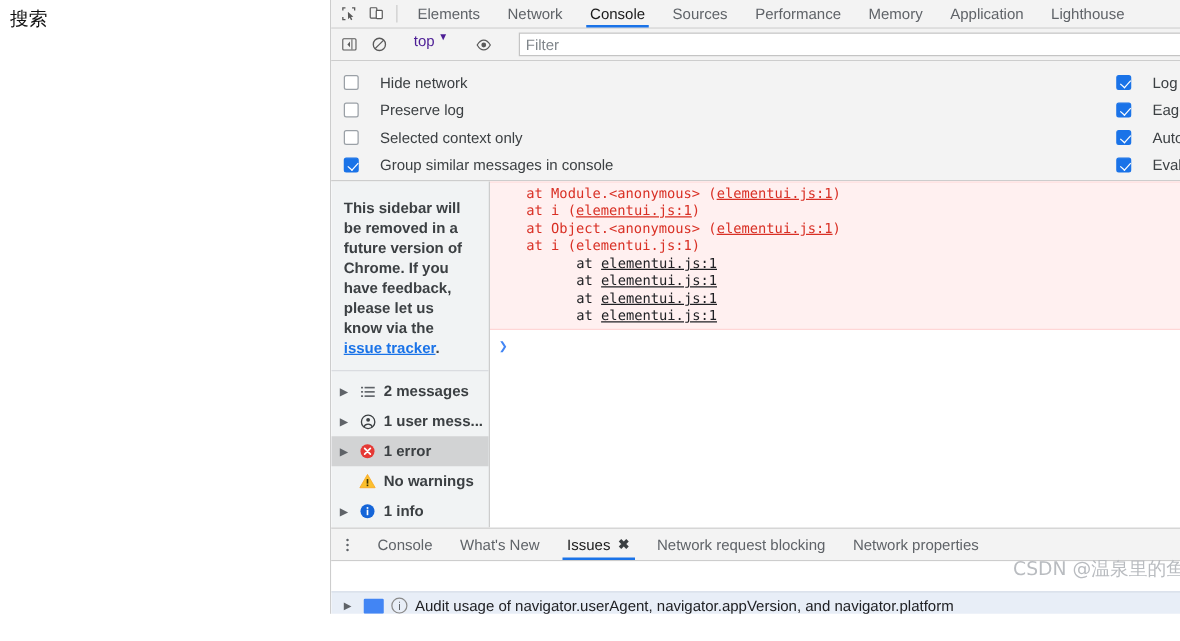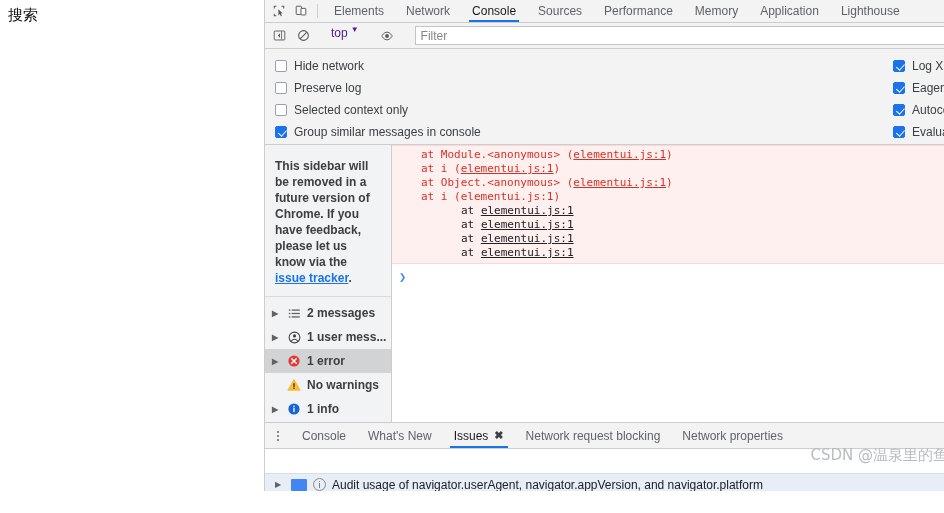--- a/index.html
+++ b/index.html
@@ -99,21 +99,21 @@
     position: relative;
     padding: 6px 0 0 0;
   }
   .settings-col {
     position: absolute; top: 6px;
     display: flex; flex-direction: column;
   }
   .settings-col.left { left: 10px; }
   .settings-col.right { left: 628px; }
   .cb-row {
-    display: flex; align-items: center; gap: 7px;
+    display: flex; align-items: center; gap: 17px;
     height: 22px; white-space: nowrap;
   }
   .cb {
     width: 12px; height: 12px; min-width: 12px;
     border: 1px solid #9aa0a6; border-radius: 2px;
     background: #fff; position: relative;
   }
   .cb.checked { background: #1a73e8; border-color: #1a73e8; }
   .cb.checked::after {
     content: ""; position: absolute;

